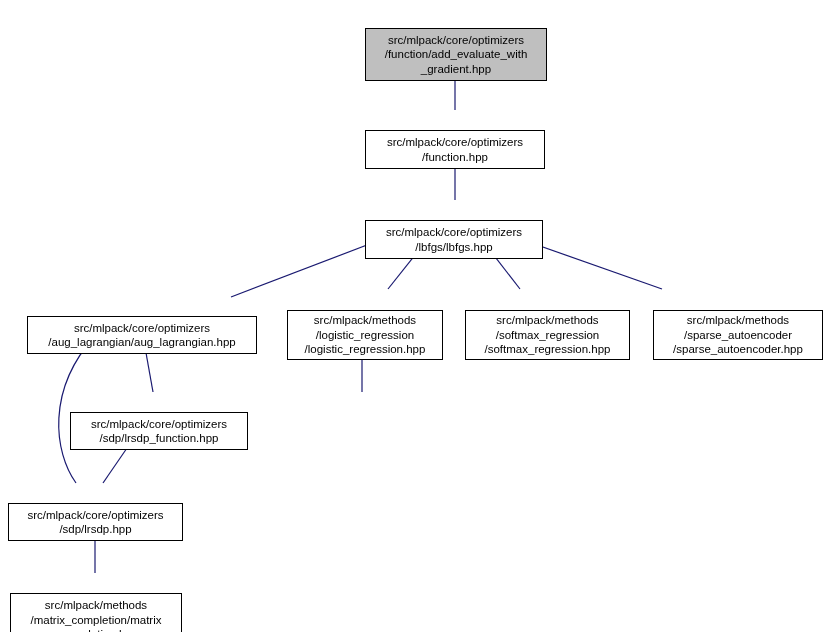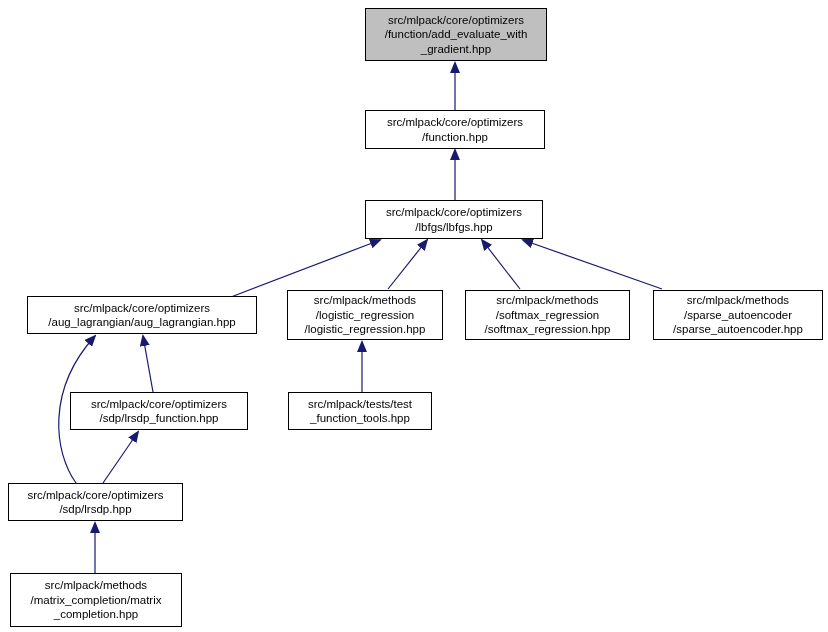--- a/index.html
+++ b/index.html
@@ -28,20 +28,21 @@
     background: #ffffff;
     color: #000000;
     display: flex;
     align-items: center;
     justify-content: center;
     text-align: center;
     font-size: 11.5px;
     line-height: 14.5px;
     padding: 2px 3px;
     cursor: pointer;
+    margin-top: 20px;
   }
   .node .lbl { white-space: pre-line; }
   .node.highlight {
     background: #bfbfbf;
     cursor: default;
   }
   
   #n0  { left: 365px; top: 8px;   width: 182px; height: 53px; }
   #n1  { left: 365px; top: 110px; width: 180px; height: 39px; }
   #n2  { left: 365px; top: 200px; width: 178px; height: 39px; }
@@ -108,24 +109,20 @@
   </div>
   <div id="n6" class="node">
     <span class="lbl">src/mlpack/methods
 /sparse_autoencoder
 /sparse_autoencoder.hpp</span>
   </div>
   <div id="n7" class="node">
     <span class="lbl">src/mlpack/core/optimizers
 /sdp/lrsdp_function.hpp</span>
   </div>
-  <div id="n8" class="node">
-    <span class="lbl">src/mlpack/tests/test
-_function_tools.hpp</span>
-  </div>
   <div id="n9" class="node">
     <span class="lbl">src/mlpack/core/optimizers
 /sdp/lrsdp.hpp</span>
   </div>
   <div id="n10" class="node">
     <span class="lbl">src/mlpack/methods
 /matrix_completion/matrix
 _completion.hpp</span>
   </div>
 

